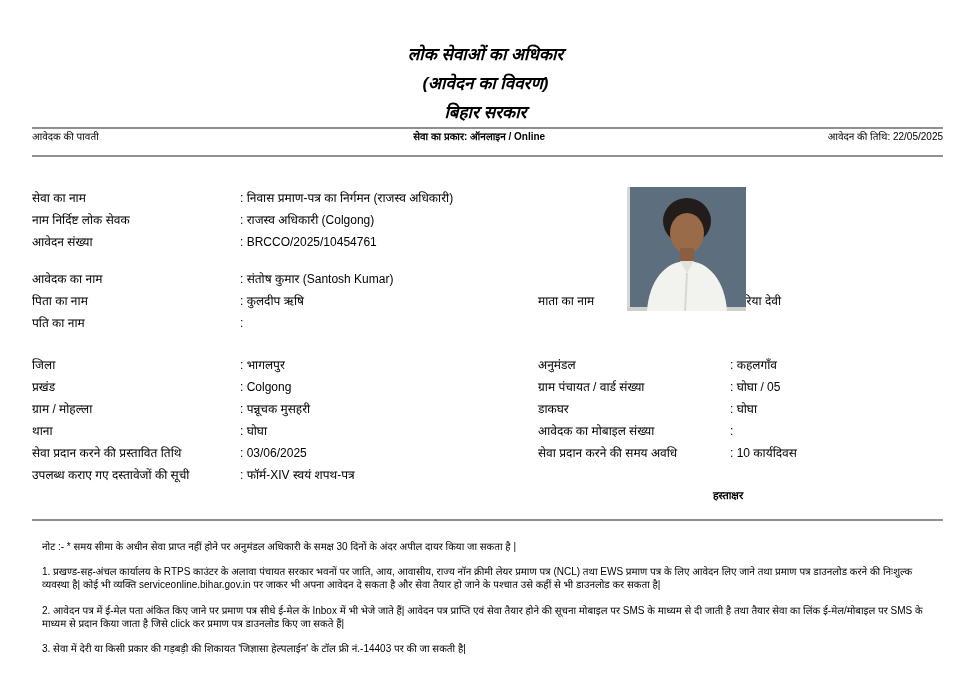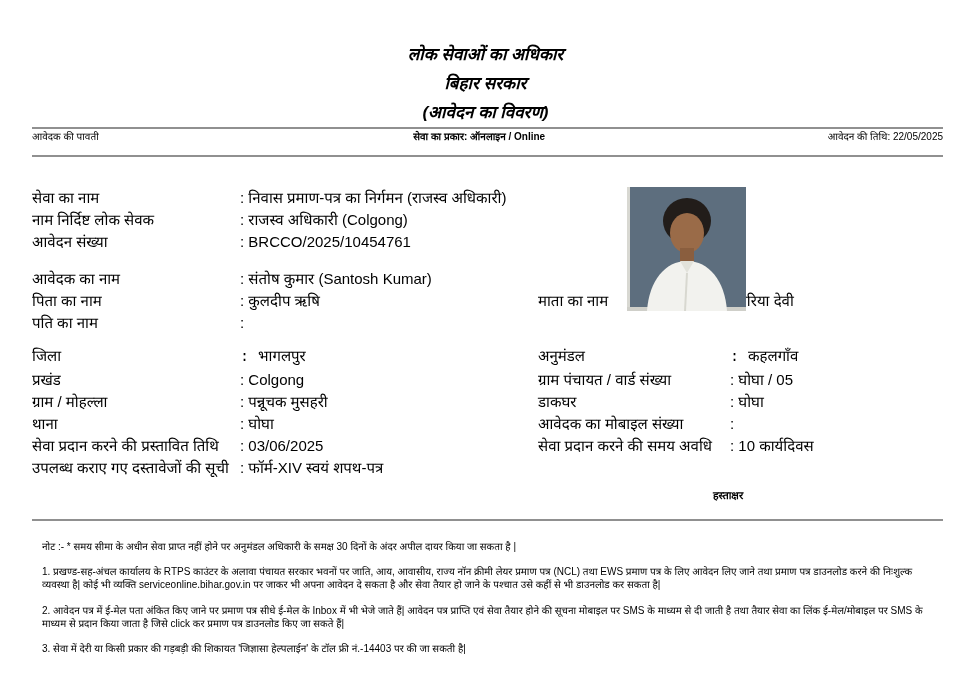--- a/index.html
+++ b/index.html
@@ -18,25 +18,25 @@
   .rule { border:0; border-top:2px solid #909090; margin:0 28px 0 32px; }
   .rule.abs { position:absolute; left:32px; right:28px; margin:0; }
   
   .meta {
     display:flex; justify-content:space-between; align-items:center;
     padding:0 28px 12px 32px; font-size:10px;
   }
   .meta .center { font-weight:bold;margin-left:32px; }
   
   .main { padding:30px 28px 0 32px; }
-  .row { display:grid; grid-template-columns:208px 298px 192px auto; font-size:15px; line-height:22px; }
+  .row { display:grid; grid-template-columns:208px 298px 192px auto; font-size:12px; line-height:22px; }
   .row .val.full { grid-column:2 / -1; }
   .gap-s { margin-top:15px; }
   .gap-m { margin-top:0; }
-  .gap-7 { margin-top:13px;font-family:Liberation Mono, monospace; }
+  .gap-7 { margin-top:20px; }
   
   .photo {
     position:absolute; left:627px; top:187px; width:119px; height:124px;
     background:#5d6e7e;
   }
   .photo svg { display:block; }
   
   .signature {
     position:absolute; left:713px; top:488px;
     font-size:10.5px; font-weight:bold;
@@ -48,22 +48,22 @@
   }
   .notes div { margin:12px; }
 </style>
 </head>
 <body>
 
 <div class="page">
 
   <div class="header">
     <div>लोक सेवाओं का अधिकार</div>
+    <div>(आवेदन का विवरण)</div>
     <div>बिहार सरकार</div>
-    <div>(आवेदन का विवरण)</div>
   </div>
 
   <hr class="rule">
 
   <div class="meta">
     <span class="left">आवेदक की पावती</span>
     <span class="center">सेवा का प्रकार: ऑनलाइन / Online</span>
     <span class="right">आवेदन की तिथि: 22/05/2025</span>
   </div>
 

